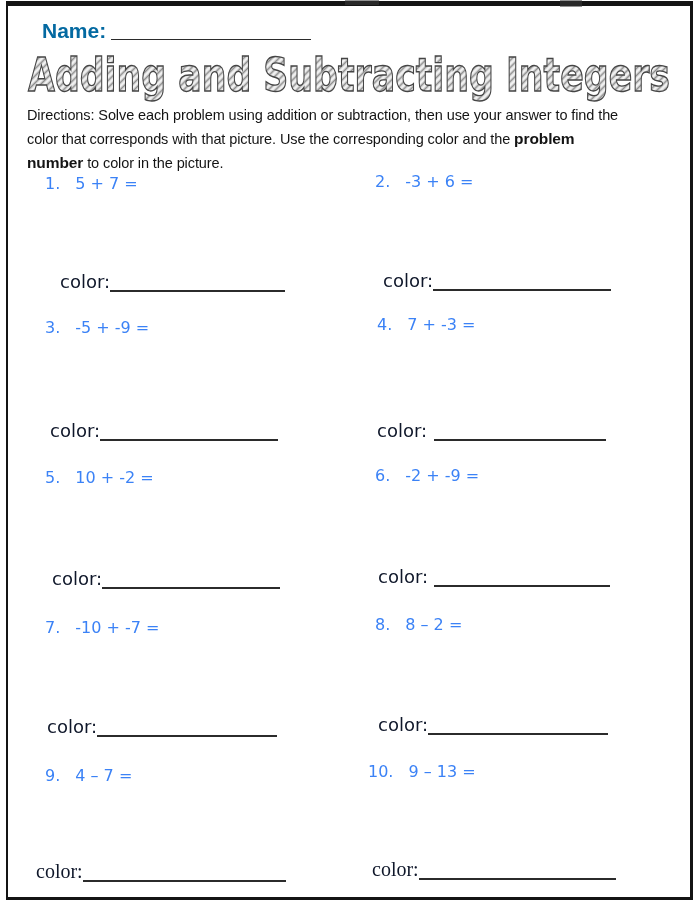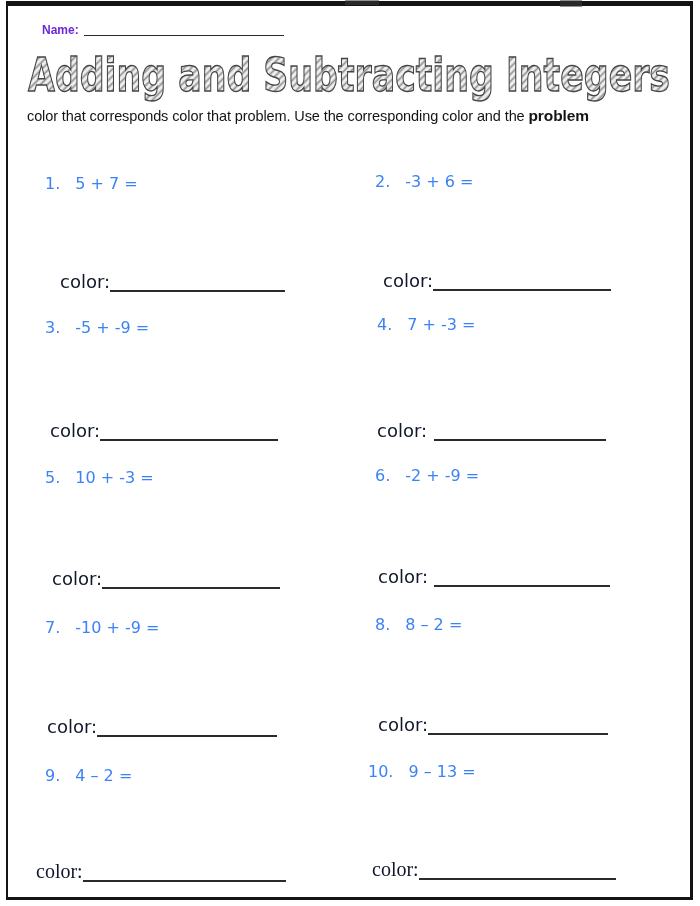--- a/index.html
+++ b/index.html
@@ -13,21 +13,21 @@
     position:absolute;left:6px;top:1px;width:687px;height:899px;
     box-sizing:border-box;
     border:2px solid #141414;
     border-top-width:5px;border-right-width:3px;border-bottom-width:3px;
     pointer-events:none;
   }
   .scan-mark{position:absolute;background:#3a3a3a;opacity:.55;}
 
   
   .name-row{position:absolute;left:42px;top:19px;white-space:nowrap;}
-  .name-label{font-family:"Liberation Sans",sans-serif;font-weight:bold;font-size:12px;color:#6d28d9;}
+  .name-label{font-family:"Liberation Sans",sans-serif;font-weight:bold;font-size:21px;color:#0369a1;}
   .blank{display:inline-block;border-bottom:2px solid #2b2b2b;transform:translateY(3px);}
   .name-row .blank{border-bottom-width:1.6px;transform:translateY(2px);}
 
   
   .title-wrap{position:absolute;left:26px;top:46px;width:650px;height:58px;}
   .title-text{
     font-family:"DejaVu Sans",sans-serif;font-weight:bold;font-size:47px;
     fill:url(#hatch);stroke:#454545;stroke-width:1.4px;
   }
 
@@ -66,21 +66,23 @@
       <pattern id="hatch" width="5" height="5" patternUnits="userSpaceOnUse" patternTransform="rotate(45)">
         <rect width="5" height="5" fill="#f1f1f1"></rect>
         <line x1="2.5" y1="0" x2="2.5" y2="5" stroke="#8d8d8d" stroke-width="1.7"></line>
       </pattern>
     </defs>
     <text class="title-text" x="2" y="45" textLength="642" lengthAdjust="spacingAndGlyphs">Adding and Subtracting Integers</text>
   </svg>
 </div>
 
 <div class="directions">
-  <div class="dline"><span>color that corresponds color that problem. Use the corresponding color and the </span><span class="b">problem</span></div>
+  <div class="dline"><span>Directions: Solve each problem using addition or subtraction, then use your answer to find the</span></div>
+  <div class="dline"><span>color that corresponds with that picture. Use the corresponding color and the </span><span class="b">problem</span></div>
+  <div class="dline"><span class="b">number</span><span> to color in the picture.</span></div>
 </div>
 
 <div class="problem" style="left:45px;top:174px">
   <span class="num">1.</span><span class="expr">5 + 7 =</span>
 </div>
 <div class="problem" style="left:375px;top:172px">
   <span class="num">2.</span><span class="expr">-3 + 6 =</span>
 </div>
 <div class="colorline" style="left:60px;top:271px">
   <span>color:</span><span class="blank" style="width:175px"></span>
@@ -96,47 +98,47 @@
   <span class="num">4.</span><span class="expr">7 + -3 =</span>
 </div>
 <div class="colorline" style="left:50px;top:420px">
   <span>color:</span><span class="blank" style="width:178px"></span>
 </div>
 <div class="colorline" style="left:377px;top:420px">
   <span>color:</span><span class="blank" style="width:172px;margin-left:7px"></span>
 </div>
 
 <div class="problem" style="left:45px;top:468px">
-  <span class="num">5.</span><span class="expr">10 + -3 =</span>
+  <span class="num">5.</span><span class="expr">10 + -2 =</span>
 </div>
 <div class="problem" style="left:375px;top:466px">
   <span class="num">6.</span><span class="expr">-2 + -9 =</span>
 </div>
 <div class="colorline" style="left:52px;top:568px">
   <span>color:</span><span class="blank" style="width:178px"></span>
 </div>
 <div class="colorline" style="left:378px;top:566px">
   <span>color:</span><span class="blank" style="width:176px;margin-left:6px"></span>
 </div>
 
 <div class="problem" style="left:45px;top:618px">
-  <span class="num">7.</span><span class="expr">-10 + -9 =</span>
+  <span class="num">7.</span><span class="expr">-10 + -7 =</span>
 </div>
 <div class="problem" style="left:375px;top:615px">
   <span class="num">8.</span><span class="expr">8 – 2 =</span>
 </div>
 <div class="colorline" style="left:47px;top:716px">
   <span>color:</span><span class="blank" style="width:180px"></span>
 </div>
 <div class="colorline" style="left:378px;top:714px">
   <span>color:</span><span class="blank" style="width:180px"></span>
 </div>
 
 <div class="problem" style="left:45px;top:766px">
-  <span class="num">9.</span><span class="expr">4 – 2 =</span>
+  <span class="num">9.</span><span class="expr">4 – 7 =</span>
 </div>
 <div class="problem" style="left:368px;top:762px">
   <span class="num">10.</span><span class="expr">9 – 13 =</span>
 </div>
 <div class="colorline serif" style="left:36px;top:860px">
   <span>color:</span><span class="blank" style="width:203px"></span>
 </div>
 <div class="colorline serif" style="left:372px;top:858px">
   <span>color:</span><span class="blank" style="width:197px"></span>
 </div>

